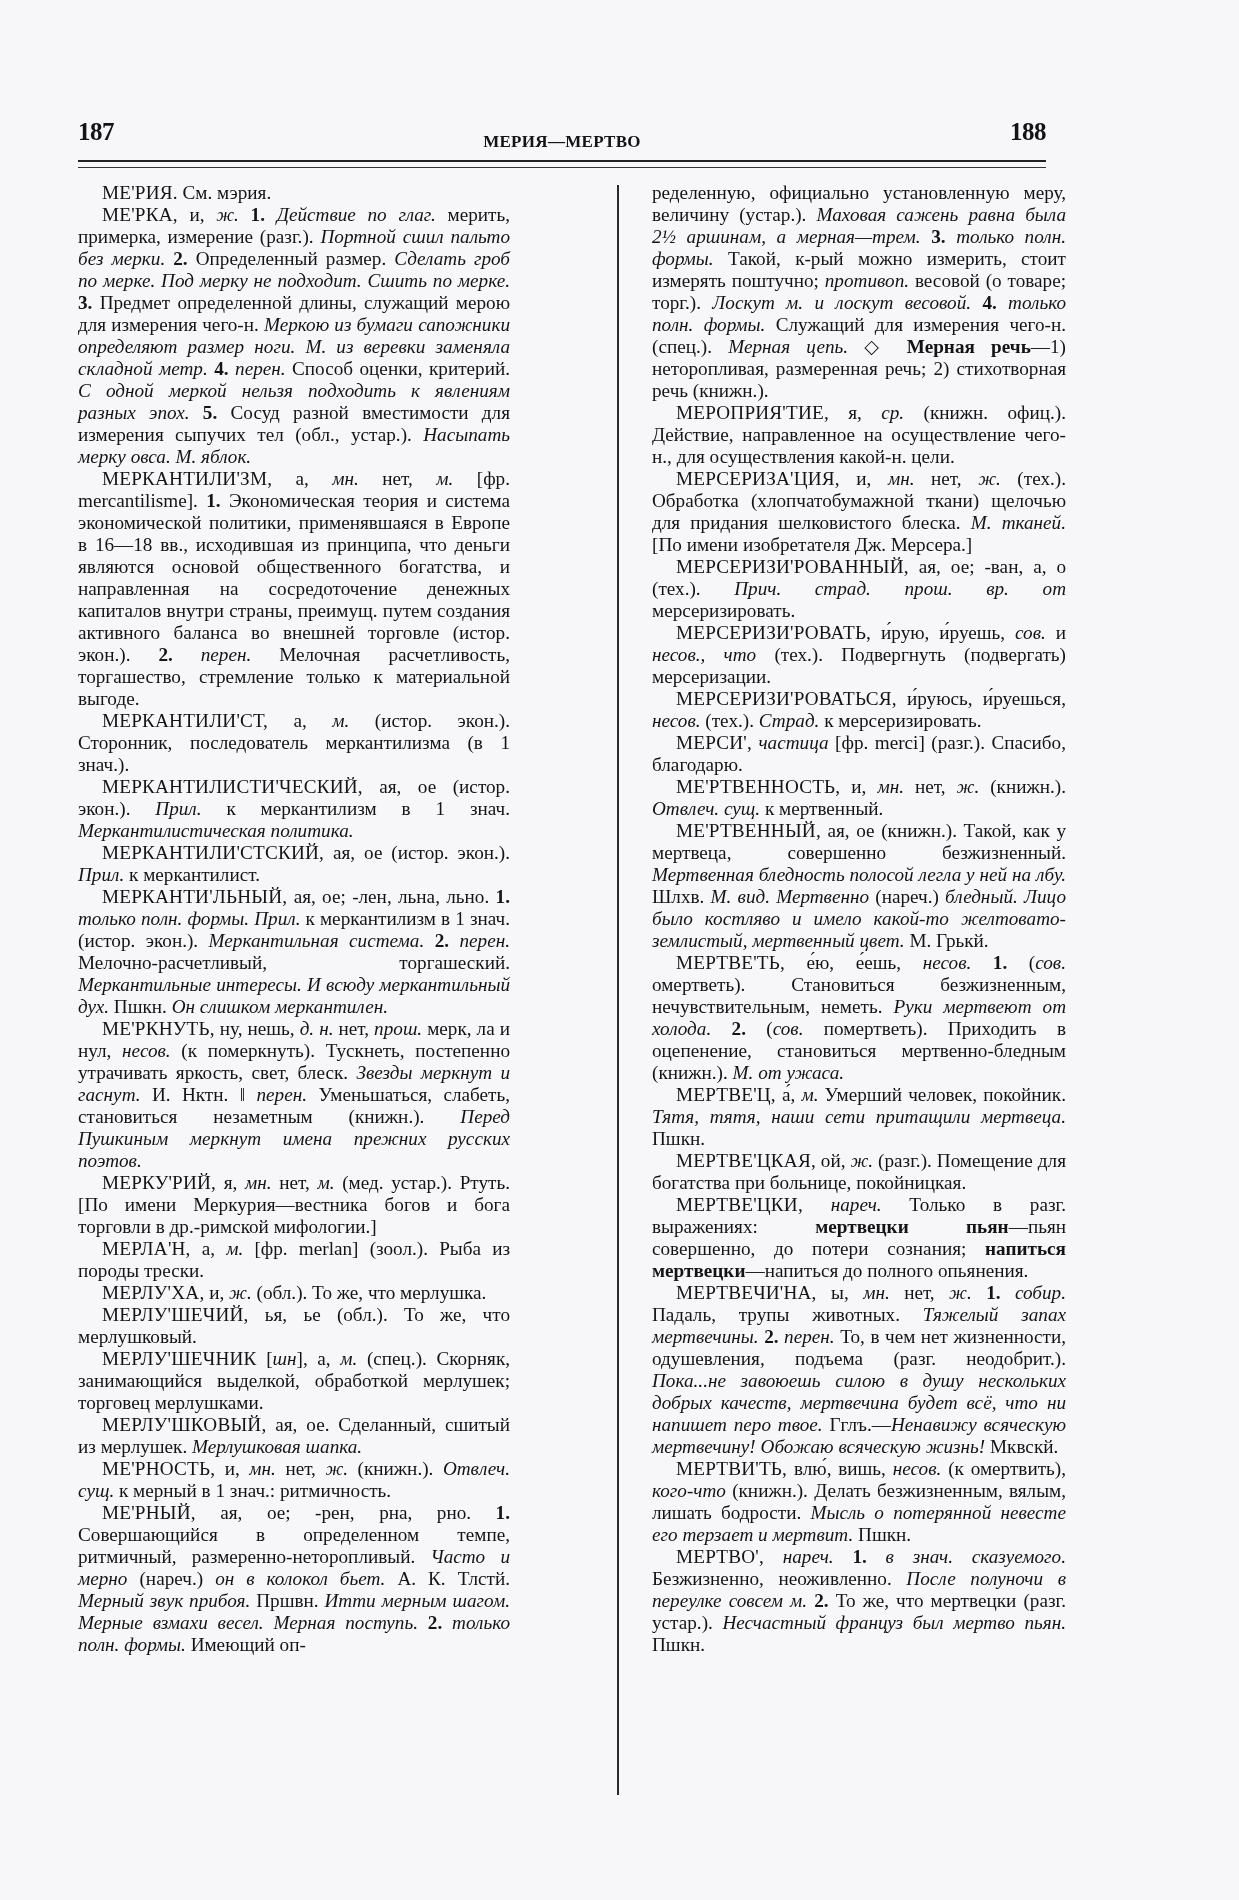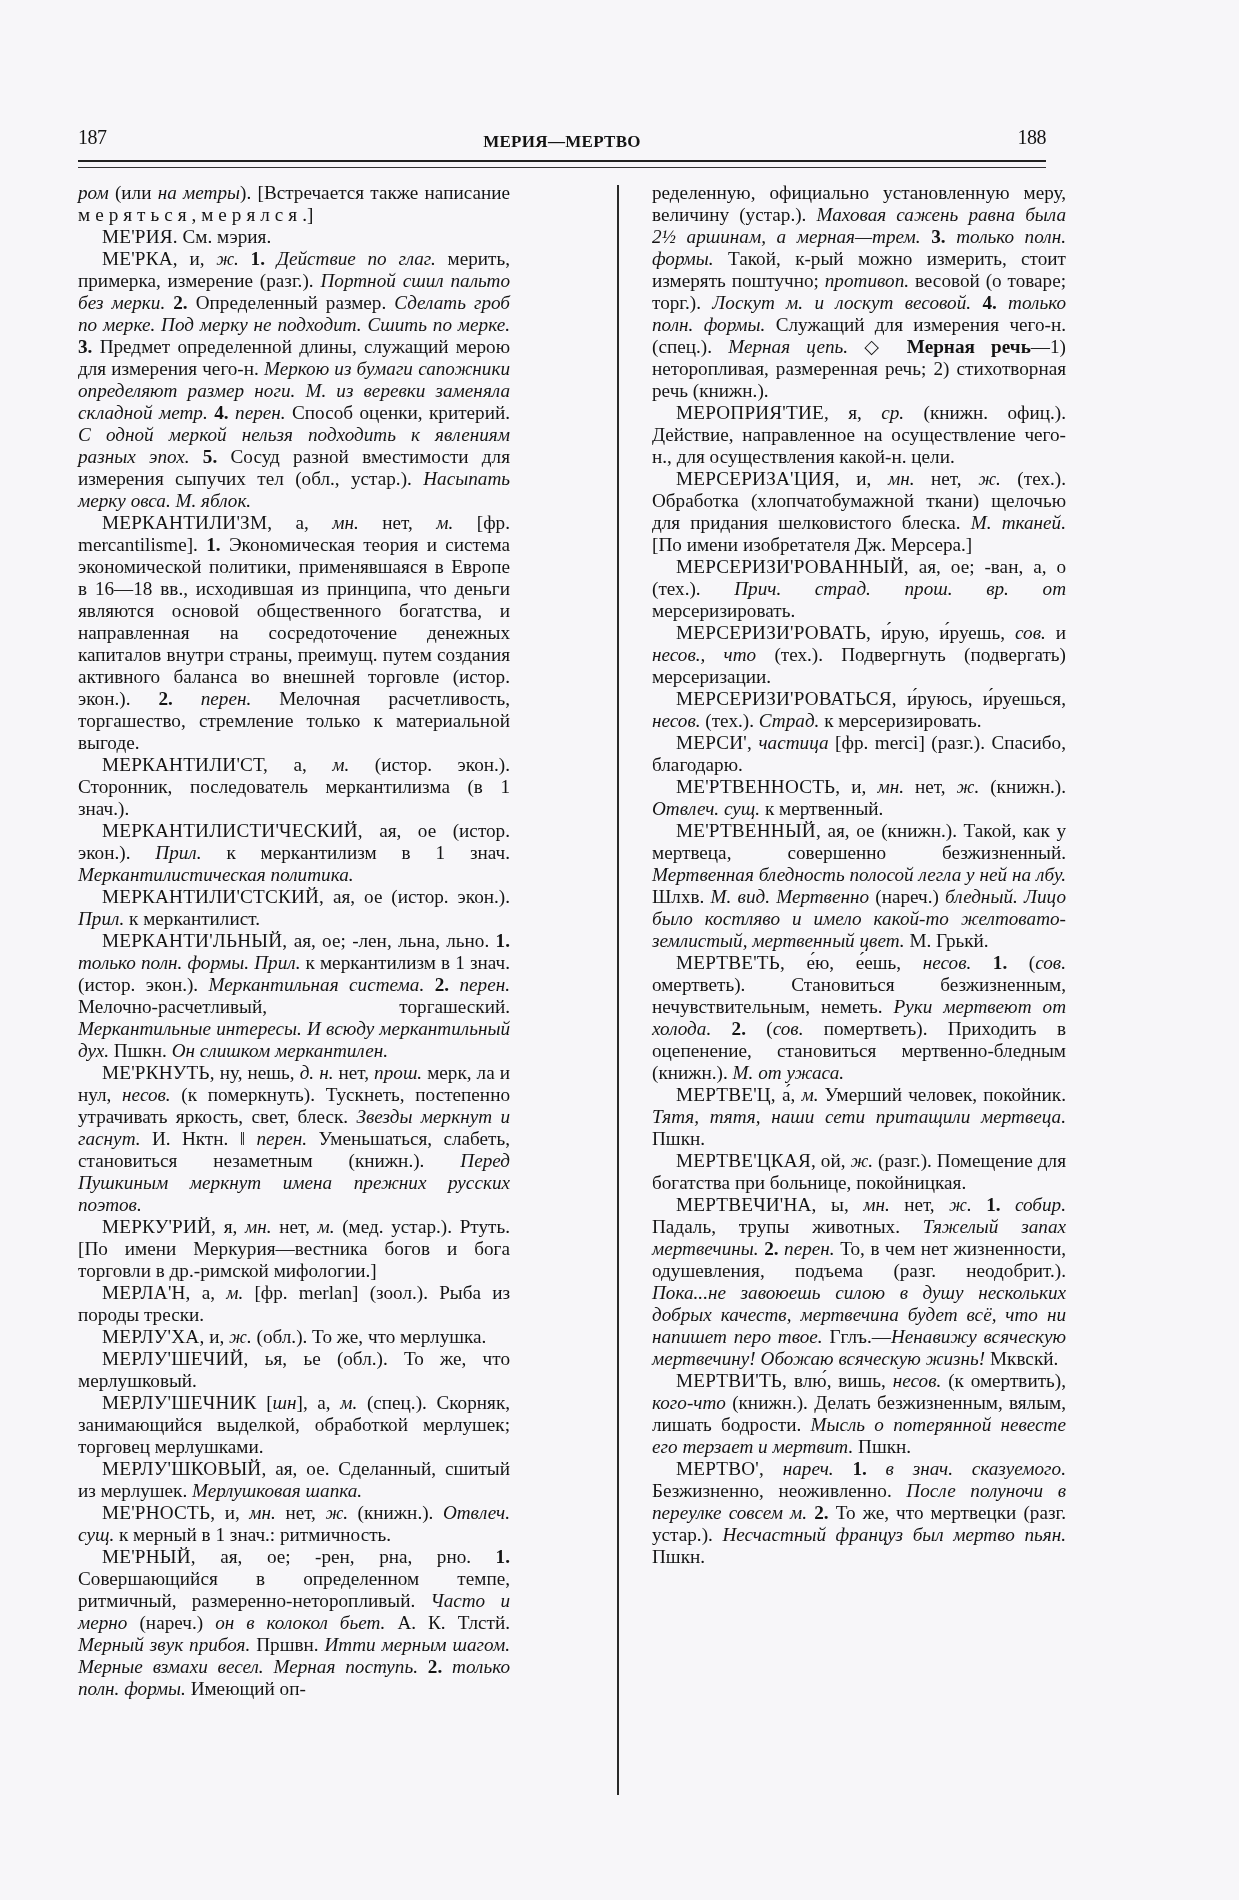--- a/index.html
+++ b/index.html
@@ -8,21 +8,21 @@
     background: #f7f6f9;
     color: #141414;
     font-family: "Liberation Serif", "DejaVu Serif", serif;
     position: relative;
     overflow: hidden;
   }
   .page-header {
     position: absolute; left: 78px; top: 118px; width: 968px; height: 50px;
   }
   .pnum {
-    position: absolute; top: 8px; font-weight: normal; font-size: 20px;
+    position: absolute; top: 0; font-weight: bold; font-size: 25px;
     letter-spacing: -0.5px;
   }
   .pnum.left { left: 0; }
   .pnum.right { right: 0; }
   .running {
     position: absolute; left: 0; right: 0; top: 14px; text-align: center;
     font-weight: bold; font-size: 17px; letter-spacing: 0.3px;
   }
   .rule {
     position: absolute; left: 0; right: 0; top: 42px; height: 5px;
@@ -51,21 +51,20 @@
 <body>
 
 <div class="page-header">
   <span class="pnum left">187</span>
   <span class="running">МЕРИЯ—МЕРТВО</span>
   <span class="pnum right">188</span>
   <div class="rule"></div>
 </div>
 
 <div class="column col-left" id="col-left">
-    <p class="entry cont"><span class="it">ром</span><span> (или </span><span class="it">на метры</span><span>). [Встречается также написание </span><span class="sp">меряться</span><span>, </span><span class="sp">мерялся</span><span>.]</span></p>
     <p class="entry"><span class="hw">МЕ'РИЯ.</span><span> См. мэрия.</span></p>
     <p class="entry"><span class="hw">МЕ'РКА,</span><span> и, </span><span class="it">ж.</span><span> </span><span class="b">1.</span><span> </span><span class="it">Действие по глаг.</span><span> мерить, примерка, измерение (разг.). </span><span class="it">Портной сшил пальто без мерки.</span><span> </span><span class="b">2.</span><span> Определенный размер. </span><span class="it">Сделать гроб по мерке. Под мерку не подходит. Сшить по мерке.</span><span> </span><span class="b">3.</span><span> Предмет определенной длины, служащий мерою для измерения чего-н. </span><span class="it">Меркою из бумаги сапожники определяют размер ноги. М. из веревки заменяла складной метр.</span><span> </span><span class="b">4.</span><span> </span><span class="it">перен.</span><span> Способ оценки, критерий. </span><span class="it">С одной меркой нельзя подходить к явлениям разных эпох.</span><span> </span><span class="b">5.</span><span> Сосуд разной вместимости для измерения сыпучих тел (обл., устар.). </span><span class="it">Насыпать мерку овса. М. яблок.</span></p>
     <p class="entry"><span class="hw">МЕРКАНТИЛИ'ЗМ,</span><span> а, </span><span class="it">мн.</span><span> нет, </span><span class="it">м.</span><span> [фр. mercantilisme]. </span><span class="b">1.</span><span> Экономическая теория и система экономической политики, применявшаяся в Европе в 16—18 вв., исходившая из принципа, что деньги являются основой общественного богатства, и направленная на сосредоточение денежных капиталов внутри страны, преимущ. путем создания активного баланса во внешней торговле (истор. экон.). </span><span class="b">2.</span><span> </span><span class="it">перен.</span><span> Мелочная расчетливость, торгашество, стремление только к материальной выгоде.</span></p>
     <p class="entry"><span class="hw">МЕРКАНТИЛИ'СТ,</span><span> а, </span><span class="it">м.</span><span> (истор. экон.). Сторонник, последователь меркантилизма (в 1 знач.).</span></p>
     <p class="entry"><span class="hw">МЕРКАНТИЛИСТИ'ЧЕСКИЙ,</span><span> ая, ое (истор. экон.). </span><span class="it">Прил.</span><span> к меркантилизм в 1 знач. </span><span class="it">Меркантилистическая политика.</span></p>
     <p class="entry"><span class="hw">МЕРКАНТИЛИ'СТСКИЙ,</span><span> ая, ое (истор. экон.). </span><span class="it">Прил.</span><span> к меркантилист.</span></p>
     <p class="entry"><span class="hw">МЕРКАНТИ'ЛЬНЫЙ,</span><span> ая, ое; -лен, льна, льно. </span><span class="b">1.</span><span> </span><span class="it">только полн. формы. Прил.</span><span> к меркантилизм в 1 знач. (истор. экон.). </span><span class="it">Меркантильная система.</span><span> </span><span class="b">2.</span><span> </span><span class="it">перен.</span><span> Мелочно-расчетливый, торгашеский. </span><span class="it">Меркантильные интересы. И всюду меркантильный дух.</span><span> Пшкн. </span><span class="it">Он слишком меркантилен.</span></p>
     <p class="entry"><span class="hw">МЕ'РКНУТЬ,</span><span> ну, нешь, </span><span class="it">д. н.</span><span> нет, </span><span class="it">прош.</span><span> мерк, ла и нул, </span><span class="it">несов.</span><span> (к померкнуть). Тускнеть, постепенно утрачивать яркость, свет, блеск. </span><span class="it">Звезды меркнут и гаснут.</span><span> И. Нктн. ‖ </span><span class="it">перен.</span><span> Уменьшаться, слабеть, становиться незаметным (книжн.). </span><span class="it">Перед Пушкиным меркнут имена прежних русских поэтов.</span></p>
     <p class="entry"><span class="hw">МЕРКУ'РИЙ,</span><span> я, </span><span class="it">мн.</span><span> нет, </span><span class="it">м.</span><span> (мед. устар.). Ртуть. [По имени Меркурия—вестника богов и бога торговли в др.-римской мифологии.]</span></p>
     <p class="entry"><span class="hw">МЕРЛА'Н,</span><span> а, </span><span class="it">м.</span><span> [фр. merlan] (зоол.). Рыба из породы трески.</span></p>
@@ -83,16 +82,17 @@
     <p class="entry"><span class="hw">МЕРСЕРИЗА'ЦИЯ,</span><span> и, </span><span class="it">мн.</span><span> нет, </span><span class="it">ж.</span><span> (тех.). Обработка (хлопчатобумажной ткани) щелочью для придания шелковистого блеска. </span><span class="it">М. тканей.</span><span> [По имени изобретателя Дж. Мерсера.]</span></p>
     <p class="entry"><span class="hw">МЕРСЕРИЗИ'РОВАННЫЙ,</span><span> ая, ое; -ван, а, о (тех.). </span><span class="it">Прич. страд. прош. вр. от</span><span> мерсеризировать.</span></p>
     <p class="entry"><span class="hw">МЕРСЕРИЗИ'РОВАТЬ,</span><span> и́рую, и́руешь, </span><span class="it">сов.</span><span> и </span><span class="it">несов., что</span><span> (тех.). Подвергнуть (подвергать) мерсеризации.</span></p>
     <p class="entry"><span class="hw">МЕРСЕРИЗИ'РОВАТЬСЯ,</span><span> и́руюсь, и́руешься, </span><span class="it">несов.</span><span> (тех.). </span><span class="it">Страд.</span><span> к мерсеризировать.</span></p>
     <p class="entry"><span class="hw">МЕРСИ',</span><span> </span><span class="it">частица</span><span> [фр. merci] (разг.). Спасибо, благодарю.</span></p>
     <p class="entry"><span class="hw">МЕ'РТВЕННОСТЬ,</span><span> и, </span><span class="it">мн.</span><span> нет, </span><span class="it">ж.</span><span> (книжн.). </span><span class="it">Отвлеч. сущ.</span><span> к мертвенный.</span></p>
     <p class="entry"><span class="hw">МЕ'РТВЕННЫЙ,</span><span> ая, ое (книжн.). Такой, как у мертвеца, совершенно безжизненный. </span><span class="it">Мертвенная бледность полосой легла у ней на лбу.</span><span> Шлхв. </span><span class="it">М. вид. Мертвенно</span><span> (нареч.) </span><span class="it">бледный. Лицо было костляво и имело какой-то желтовато-землистый, мертвенный цвет.</span><span> М. Грькй.</span></p>
     <p class="entry"><span class="hw">МЕРТВЕ'ТЬ,</span><span> е́ю, е́ешь, </span><span class="it">несов.</span><span> </span><span class="b">1.</span><span> (</span><span class="it">сов.</span><span> омертветь). Становиться безжизненным, нечувствительным, неметь. </span><span class="it">Руки мертвеют от холода.</span><span> </span><span class="b">2.</span><span> (</span><span class="it">сов.</span><span> помертветь). Приходить в оцепенение, становиться мертвенно-бледным (книжн.). </span><span class="it">М. от ужаса.</span></p>
     <p class="entry"><span class="hw">МЕРТВЕ'Ц,</span><span> а́, </span><span class="it">м.</span><span> Умерший человек, покойник. </span><span class="it">Тятя, тятя, наши сети притащили мертвеца.</span><span> Пшкн.</span></p>
     <p class="entry"><span class="hw">МЕРТВЕ'ЦКАЯ,</span><span> ой, </span><span class="it">ж.</span><span> (разг.). Помещение для богатства при больнице, покойницкая.</span></p>
+    <p class="entry"><span class="hw">МЕРТВЕ'ЦКИ,</span><span> </span><span class="it">нареч.</span><span> Только в разг. выражениях: </span><span class="b">мертвецки пьян</span><span>—пьян совершенно, до потери сознания; </span><span class="b">напиться мертвецки</span><span>—напиться до полного опьянения.</span></p>
     <p class="entry"><span class="hw">МЕРТВЕЧИ'НА,</span><span> ы, </span><span class="it">мн.</span><span> нет, </span><span class="it">ж.</span><span> </span><span class="b">1.</span><span> </span><span class="it">собир.</span><span> Падаль, трупы животных. </span><span class="it">Тяжелый запах мертвечины.</span><span> </span><span class="b">2.</span><span> </span><span class="it">перен.</span><span> То, в чем нет жизненности, одушевления, подъема (разг. неодобрит.). </span><span class="it">Пока...не завоюешь силою в душу нескольких добрых качеств, мертвечина будет всё, что ни напишет перо твое.</span><span> Гглъ.—</span><span class="it">Ненавижу всяческую мертвечину! Обожаю всяческую жизнь!</span><span> Мквскй.</span></p>
     <p class="entry"><span class="hw">МЕРТВИ'ТЬ,</span><span> влю́, вишь, </span><span class="it">несов.</span><span> (к омертвить), </span><span class="it">кого-что</span><span> (книжн.). Делать безжизненным, вялым, лишать бодрости. </span><span class="it">Мысль о потерянной невесте его терзает и мертвит.</span><span> Пшкн.</span></p>
     <p class="entry"><span class="hw">МЕРТВО',</span><span> </span><span class="it">нареч.</span><span> </span><span class="b">1.</span><span> </span><span class="it">в знач. сказуемого.</span><span> Безжизненно, неоживленно. </span><span class="it">После полуночи в переулке совсем м.</span><span> </span><span class="b">2.</span><span> То же, что мертвецки (разг. устар.). </span><span class="it">Несчастный француз был мертво пьян.</span><span> Пшкн.</span></p>
   </div>
 
 </body></html>

